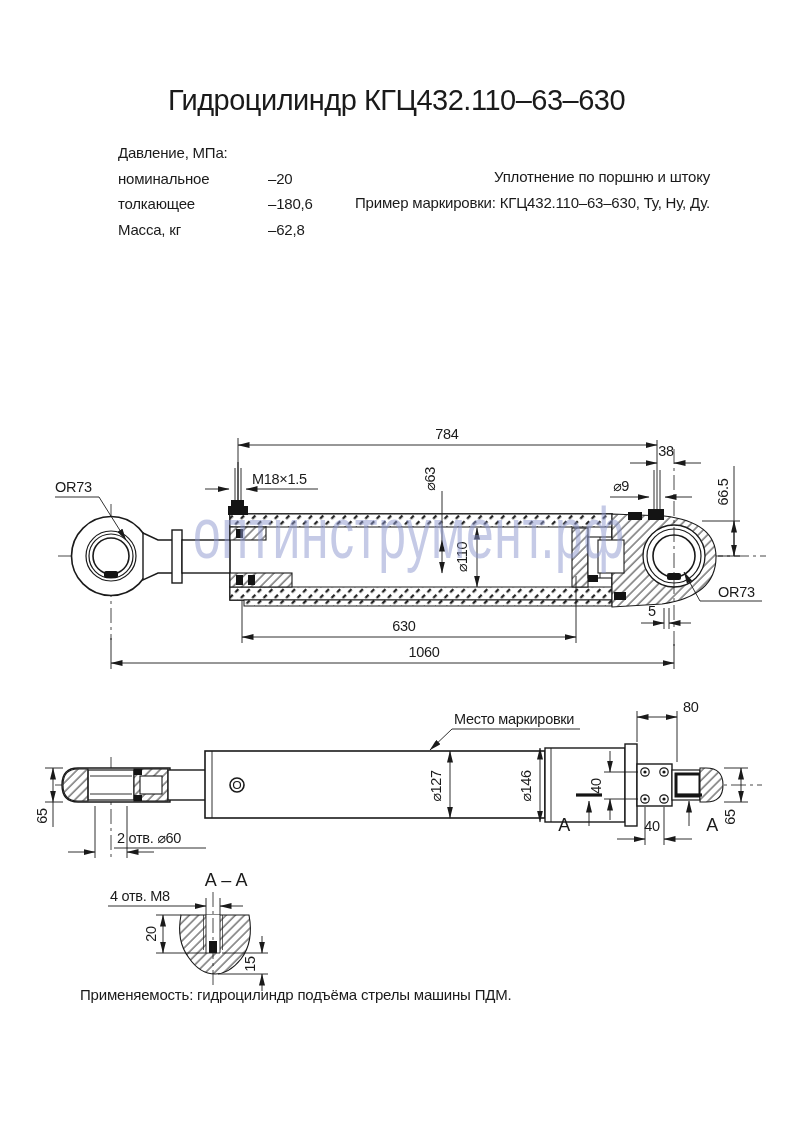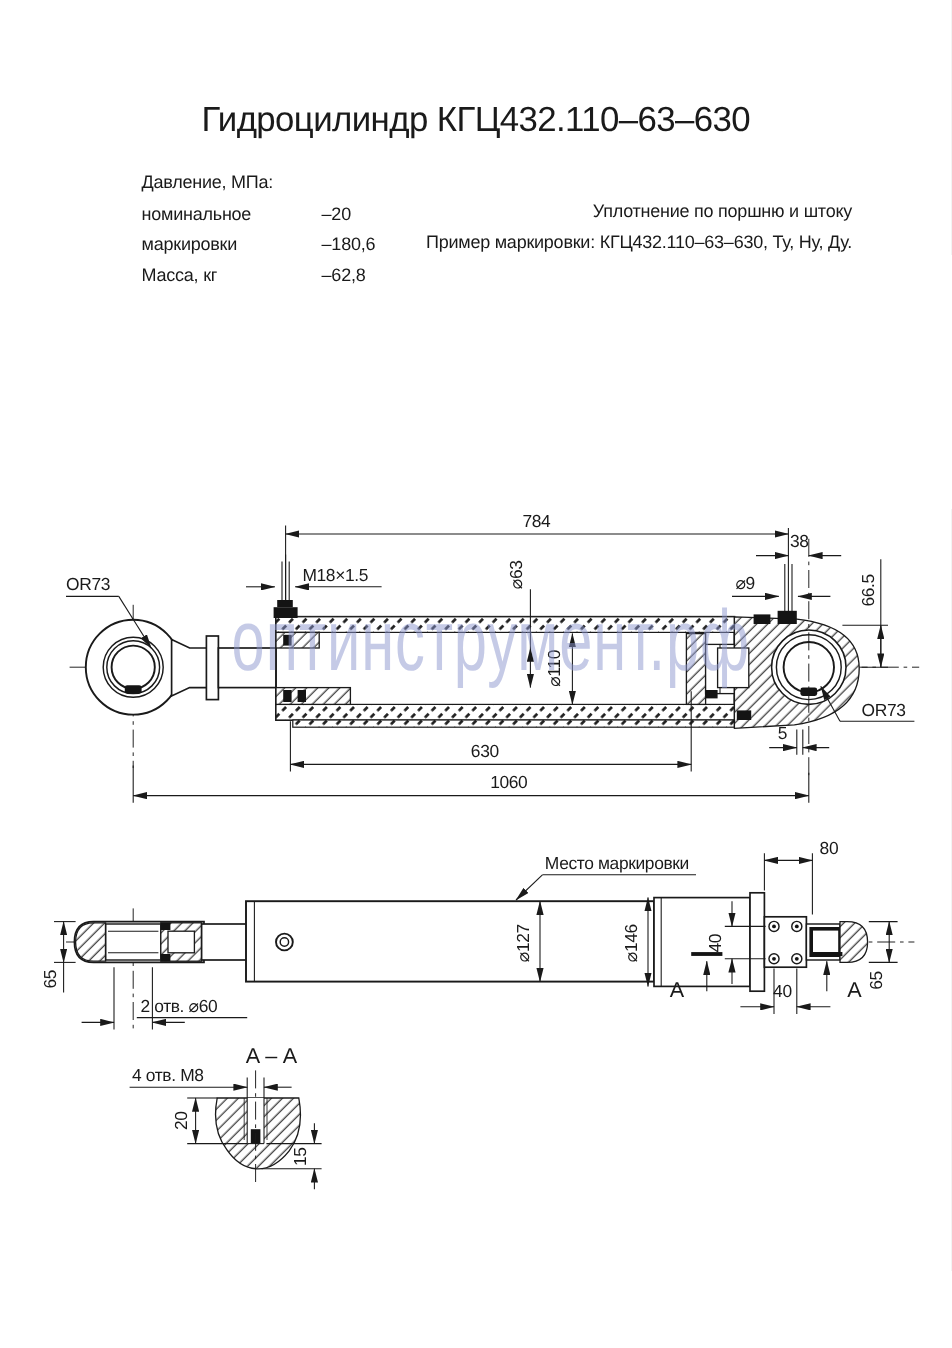--- a/index.html
+++ b/index.html
@@ -43,21 +43,21 @@
   <div id="specs">
     <div class="spec-row">
         <span class="spec-label">Давление, МПа:</span>
         <span class="spec-value"></span>
       </div>
     <div class="spec-row">
         <span class="spec-label">номинальное</span>
         <span class="spec-value">–20</span>
       </div>
     <div class="spec-row">
-        <span class="spec-label">маркировки</span>
+        <span class="spec-label">толкающее</span>
         <span class="spec-value">–180,6</span>
       </div>
     <div class="spec-row">
         <span class="spec-label">Масса, кг</span>
         <span class="spec-value">–62,8</span>
       </div>
   </div>
 
   <div id="notes">
     <div class="note-line">Уплотнение по поршню и штоку</div>
@@ -341,13 +341,14 @@
       <g>
         <line class="dl" x1="222" y1="953" x2="268" y2="953"></line>
         <line class="dl" x1="218" y1="974" x2="268" y2="974"></line>
         <line class="dl" x1="262" y1="936" x2="262" y2="953" marker-end="url(#ar)"></line>
         <line class="dl" x1="262" y1="991" x2="262" y2="974" marker-end="url(#ar)"></line>
         <text class="t" transform="translate(255,964) rotate(-90)" text-anchor="middle">15</text>
       </g>
     </g>
   </svg>
 
+  <div id="footer">Применяемость: гидроцилиндр подъёма стрелы машины ПДМ.</div>
 </div>
 
 </body></html>

